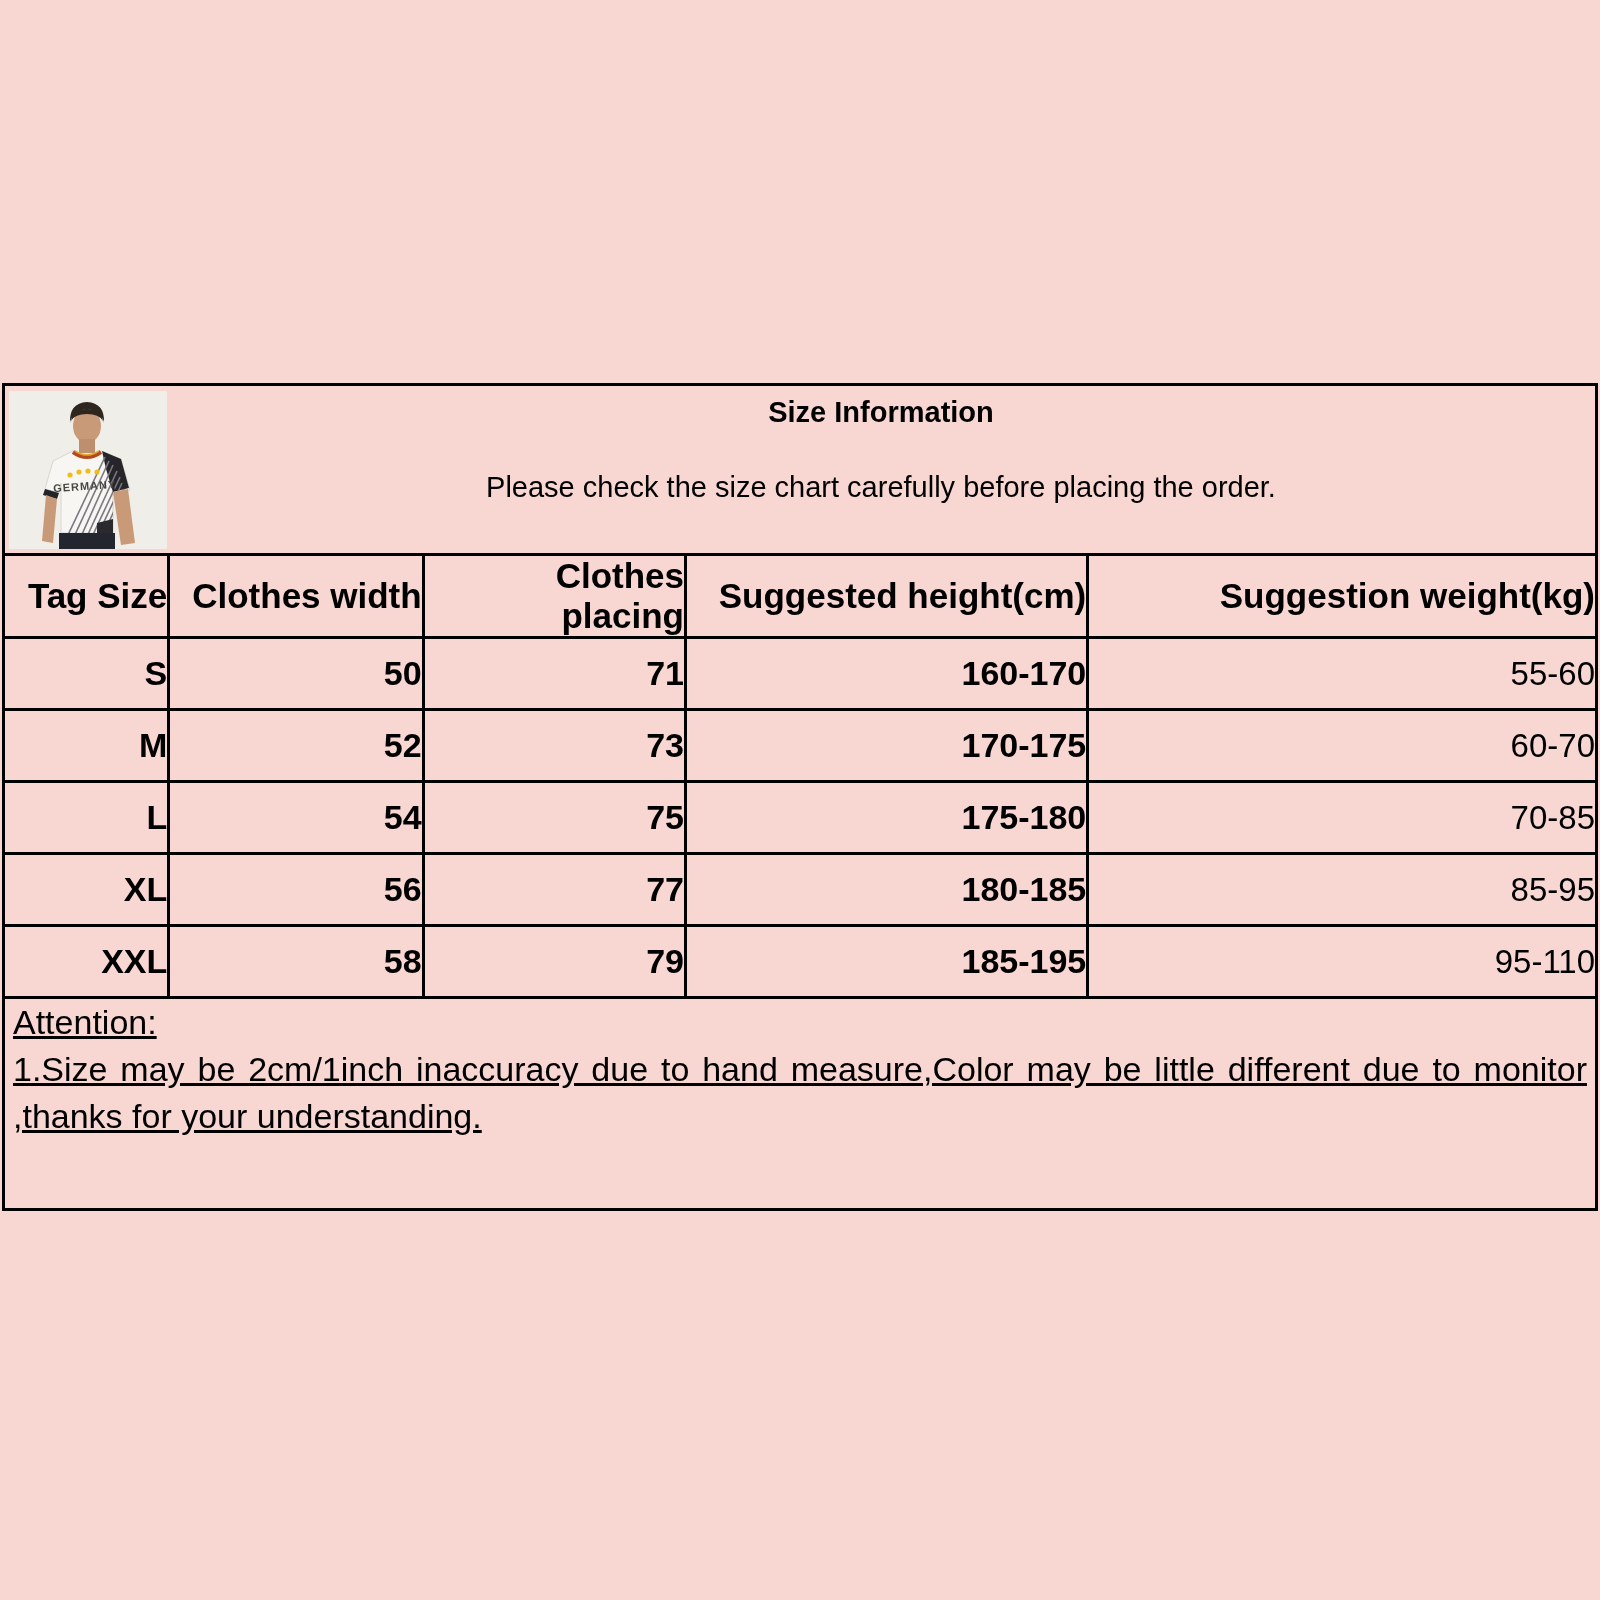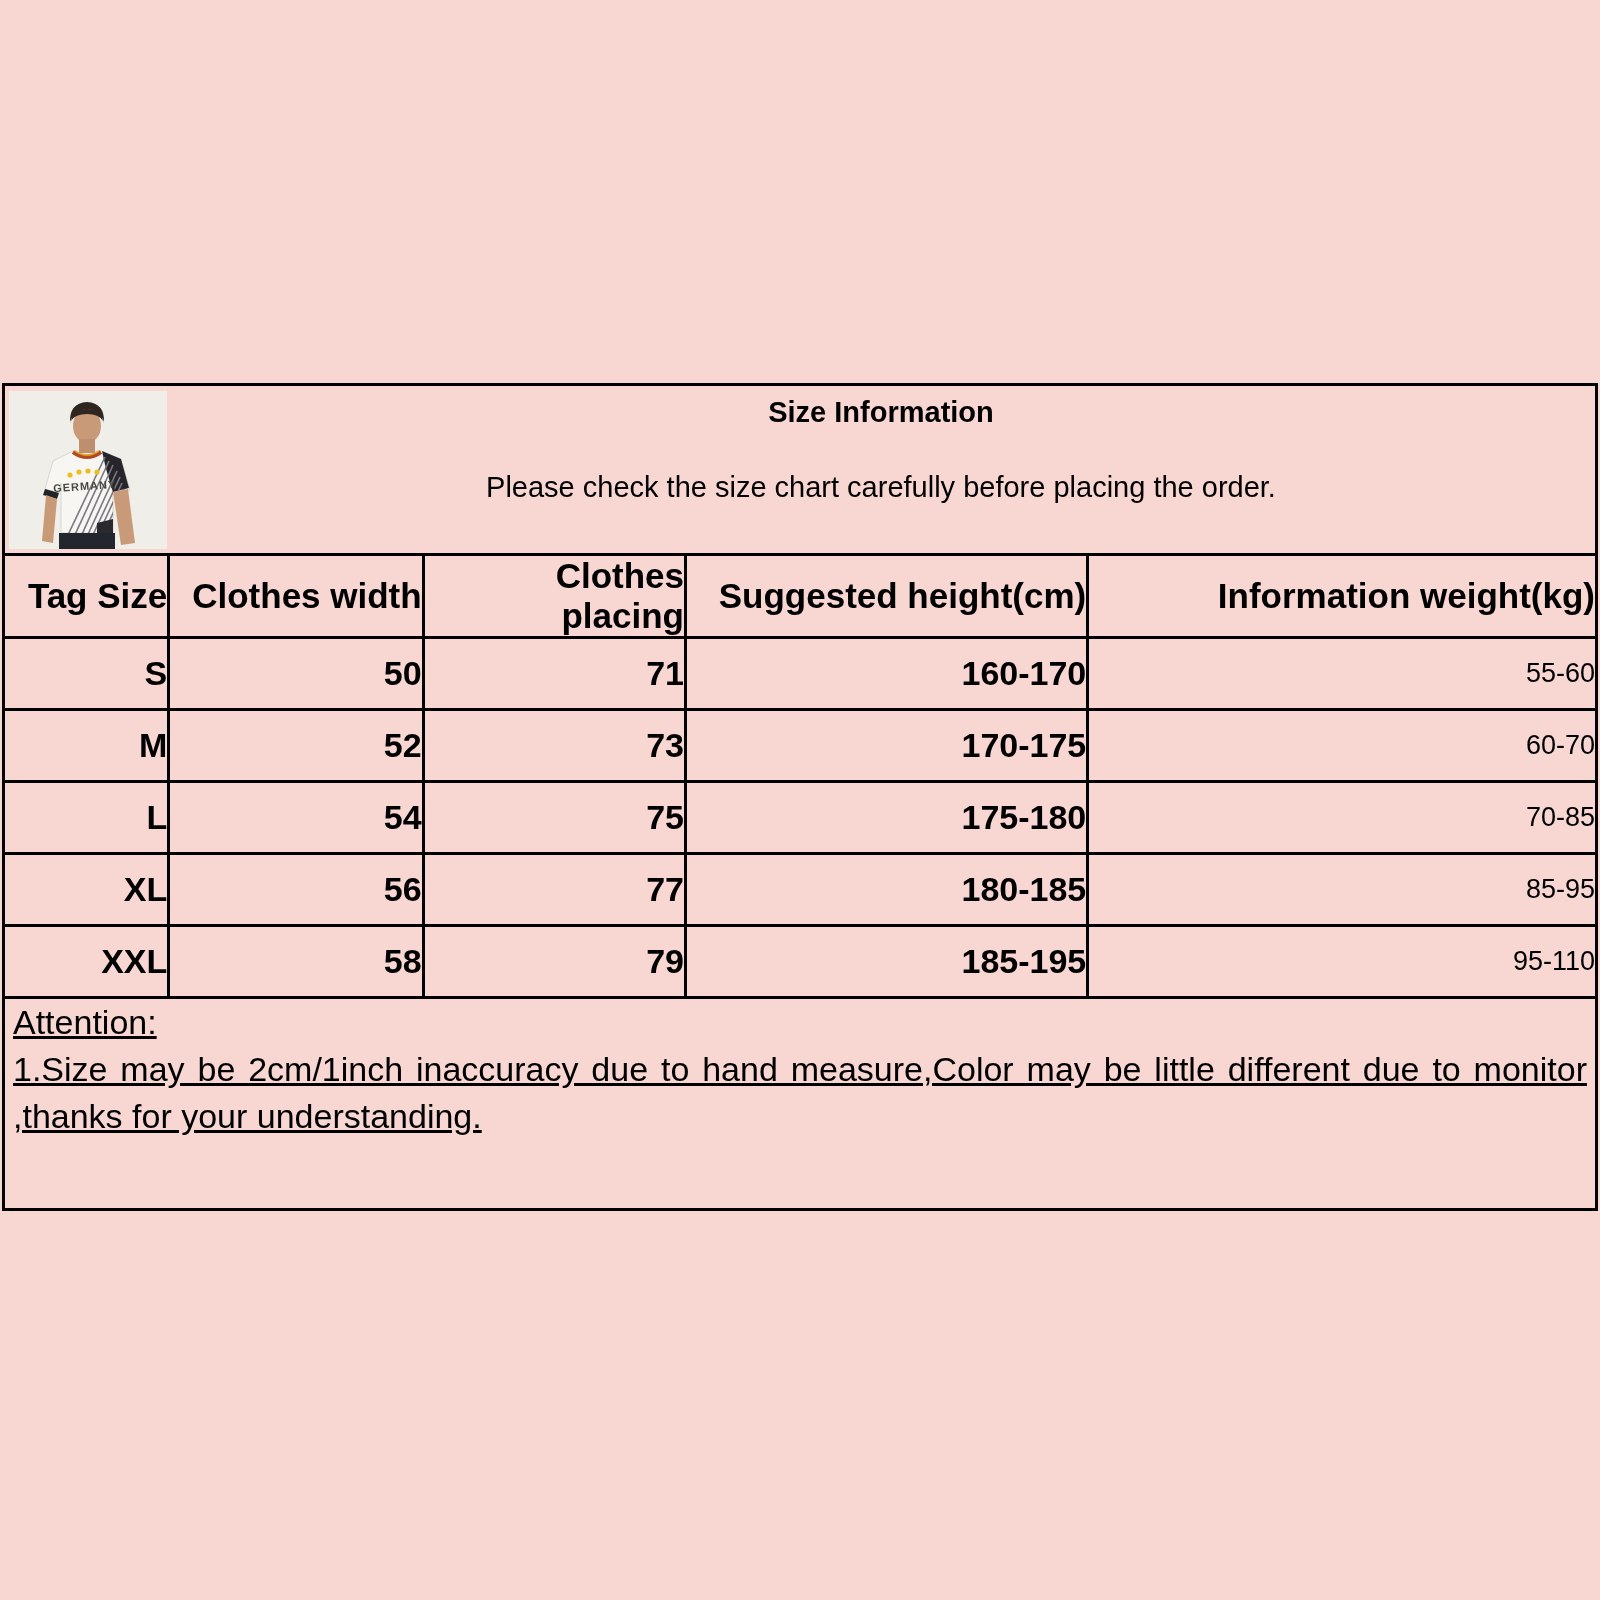--- a/index.html
+++ b/index.html
@@ -37,21 +37,21 @@
     border: 3px solid #000;
     text-align: right;
     vertical-align: middle;
     padding: 0;
     overflow: hidden;
   }
   .size-chart th:first-child, .size-chart td:first-child { border-left: none; }
   .size-chart th:last-child,  .size-chart td:last-child  { border-right: none; }
   .size-chart th { height: 41px; font-size: 35px; font-weight: bold; }
   .size-chart td { height: 69px; font-size: 34px; font-weight: bold; }
-  .size-chart td.weight-cell { font-weight: normal; font-size: 27px; }
+  .size-chart td.weight-cell { font-weight: normal; font-size: 33px; }
 
   .attention {
     padding: 0 8px;
     font-size: 34px;
     line-height: 47px;
     text-decoration: underline;
   }
   .attention .note-justify { text-align: justify; }
 </style>
 </head>
@@ -125,21 +125,21 @@
       <col style="width:16.5%">
       <col style="width:25.3%">
       <col style="width:31.9%">
     </colgroup>
     <thead>
       <tr>
         <th>Tag Size</th>
         <th>Clothes width</th>
         <th>Clothes placing</th>
         <th>Suggested height(cm)</th>
-        <th>Information weight(kg)</th>
+        <th>Suggestion weight(kg)</th>
       </tr>
     </thead>
     <tbody>
       <tr>
         <td>S</td>
         <td>50</td>
         <td>71</td>
         <td>160-170</td>
         <td class="weight-cell">55-60</td>
       </tr>

